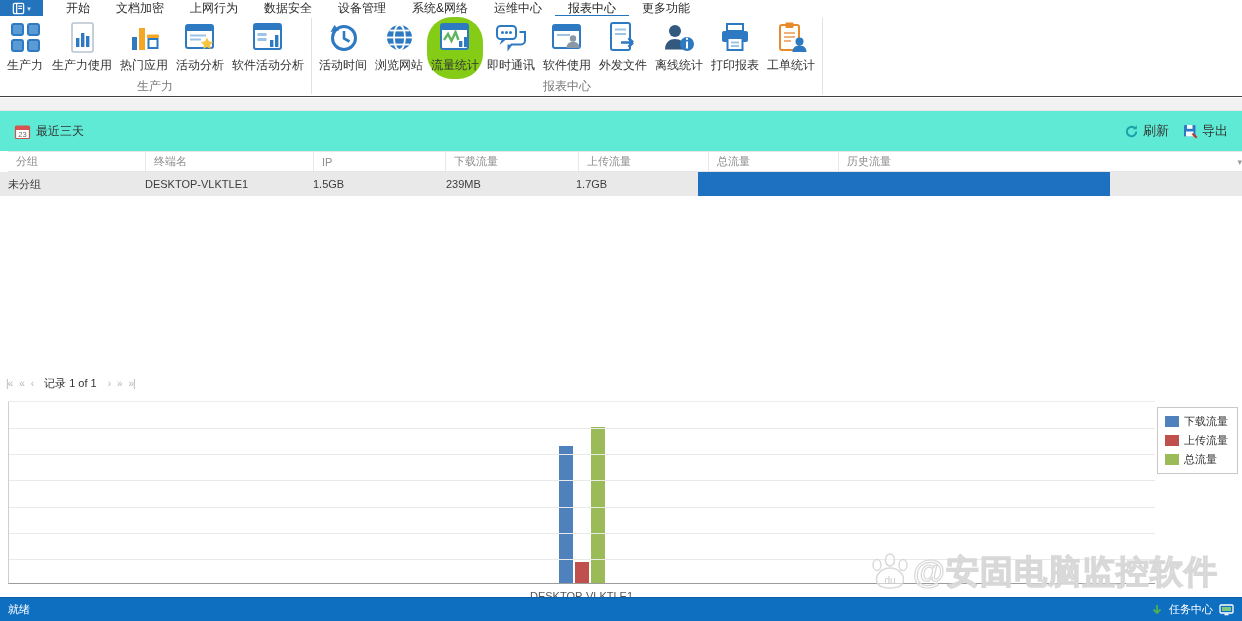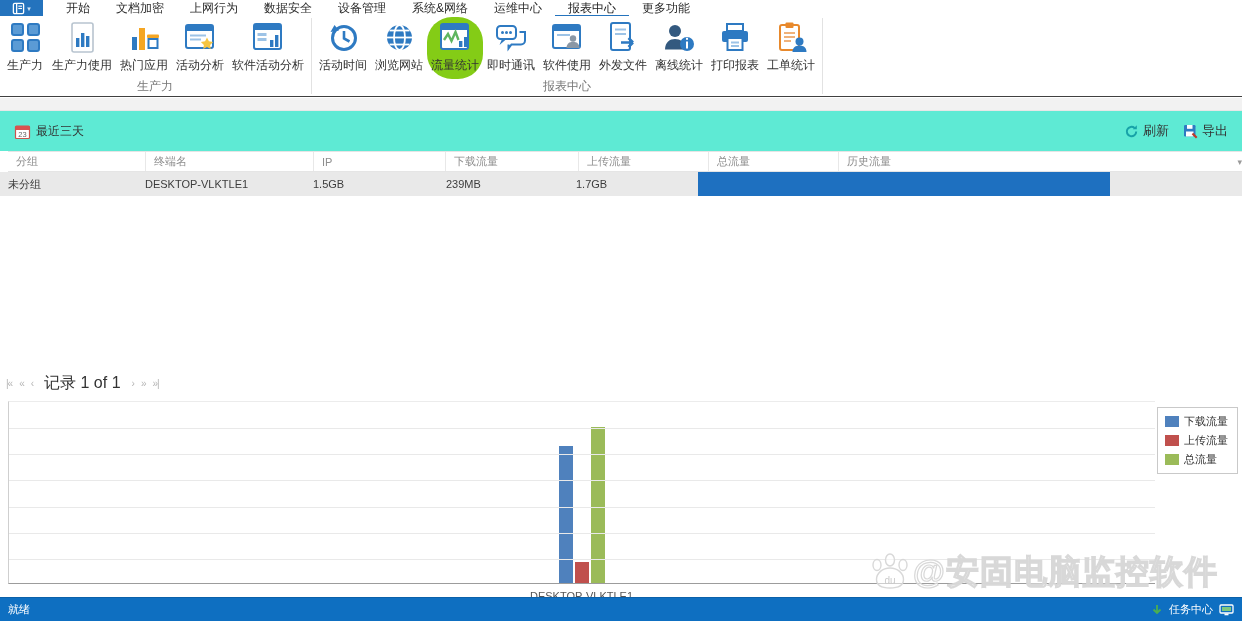--- a/index.html
+++ b/index.html
@@ -51,21 +51,21 @@
   .th .dd { margin-left:auto; color:#9a9a9a; font-size:9px; cursor:pointer; }
   .table-row { position:absolute; top:172px; left:0; width:1242px; height:24px;
     display:flex; background:#e9e9e9; font-size:11px; color:#3c3c3c; cursor:pointer; }
   .td { display:flex; align-items:center; padding:0 8px; overflow:hidden; white-space:nowrap; }
   .td.history { padding:0; }
   .history-bar { width:100%; height:100%; }
   
   .pagination { position:absolute; top:374px; left:0; width:1242px; height:18px;
     display:flex; align-items:center; padding-left:6px; gap:7px; }
   .pg-btn { color:#b5b5b5; font-size:10px; cursor:pointer; letter-spacing:-1px; }
-  .pg-text { font-size:16px; color:#333; margin:0 4px; }
+  .pg-text { font-size:11px; color:#333; margin:0 4px; }
   
   .chart-region { position:absolute; top:398px; left:0; width:1242px; height:207px; background:#fff; }
   .plot { position:absolute; left:8px; top:3px; width:1147px; height:183px;
     border-top:1px solid #ececec; border-left:1px solid #cfcfcf;
     border-bottom:1px solid #9c9c9c; }
   .gridline { position:absolute; left:0; width:100%; height:1px; background:#e9e9e9; }
   .bars-group { position:absolute; bottom:0; left:50%; transform:translateX(-50%);
     display:flex; align-items:flex-end; gap:2px; }
   .bar { width:14px; }
   .x-label { position:absolute; left:8px; top:192px; width:1147px; text-align:center;

